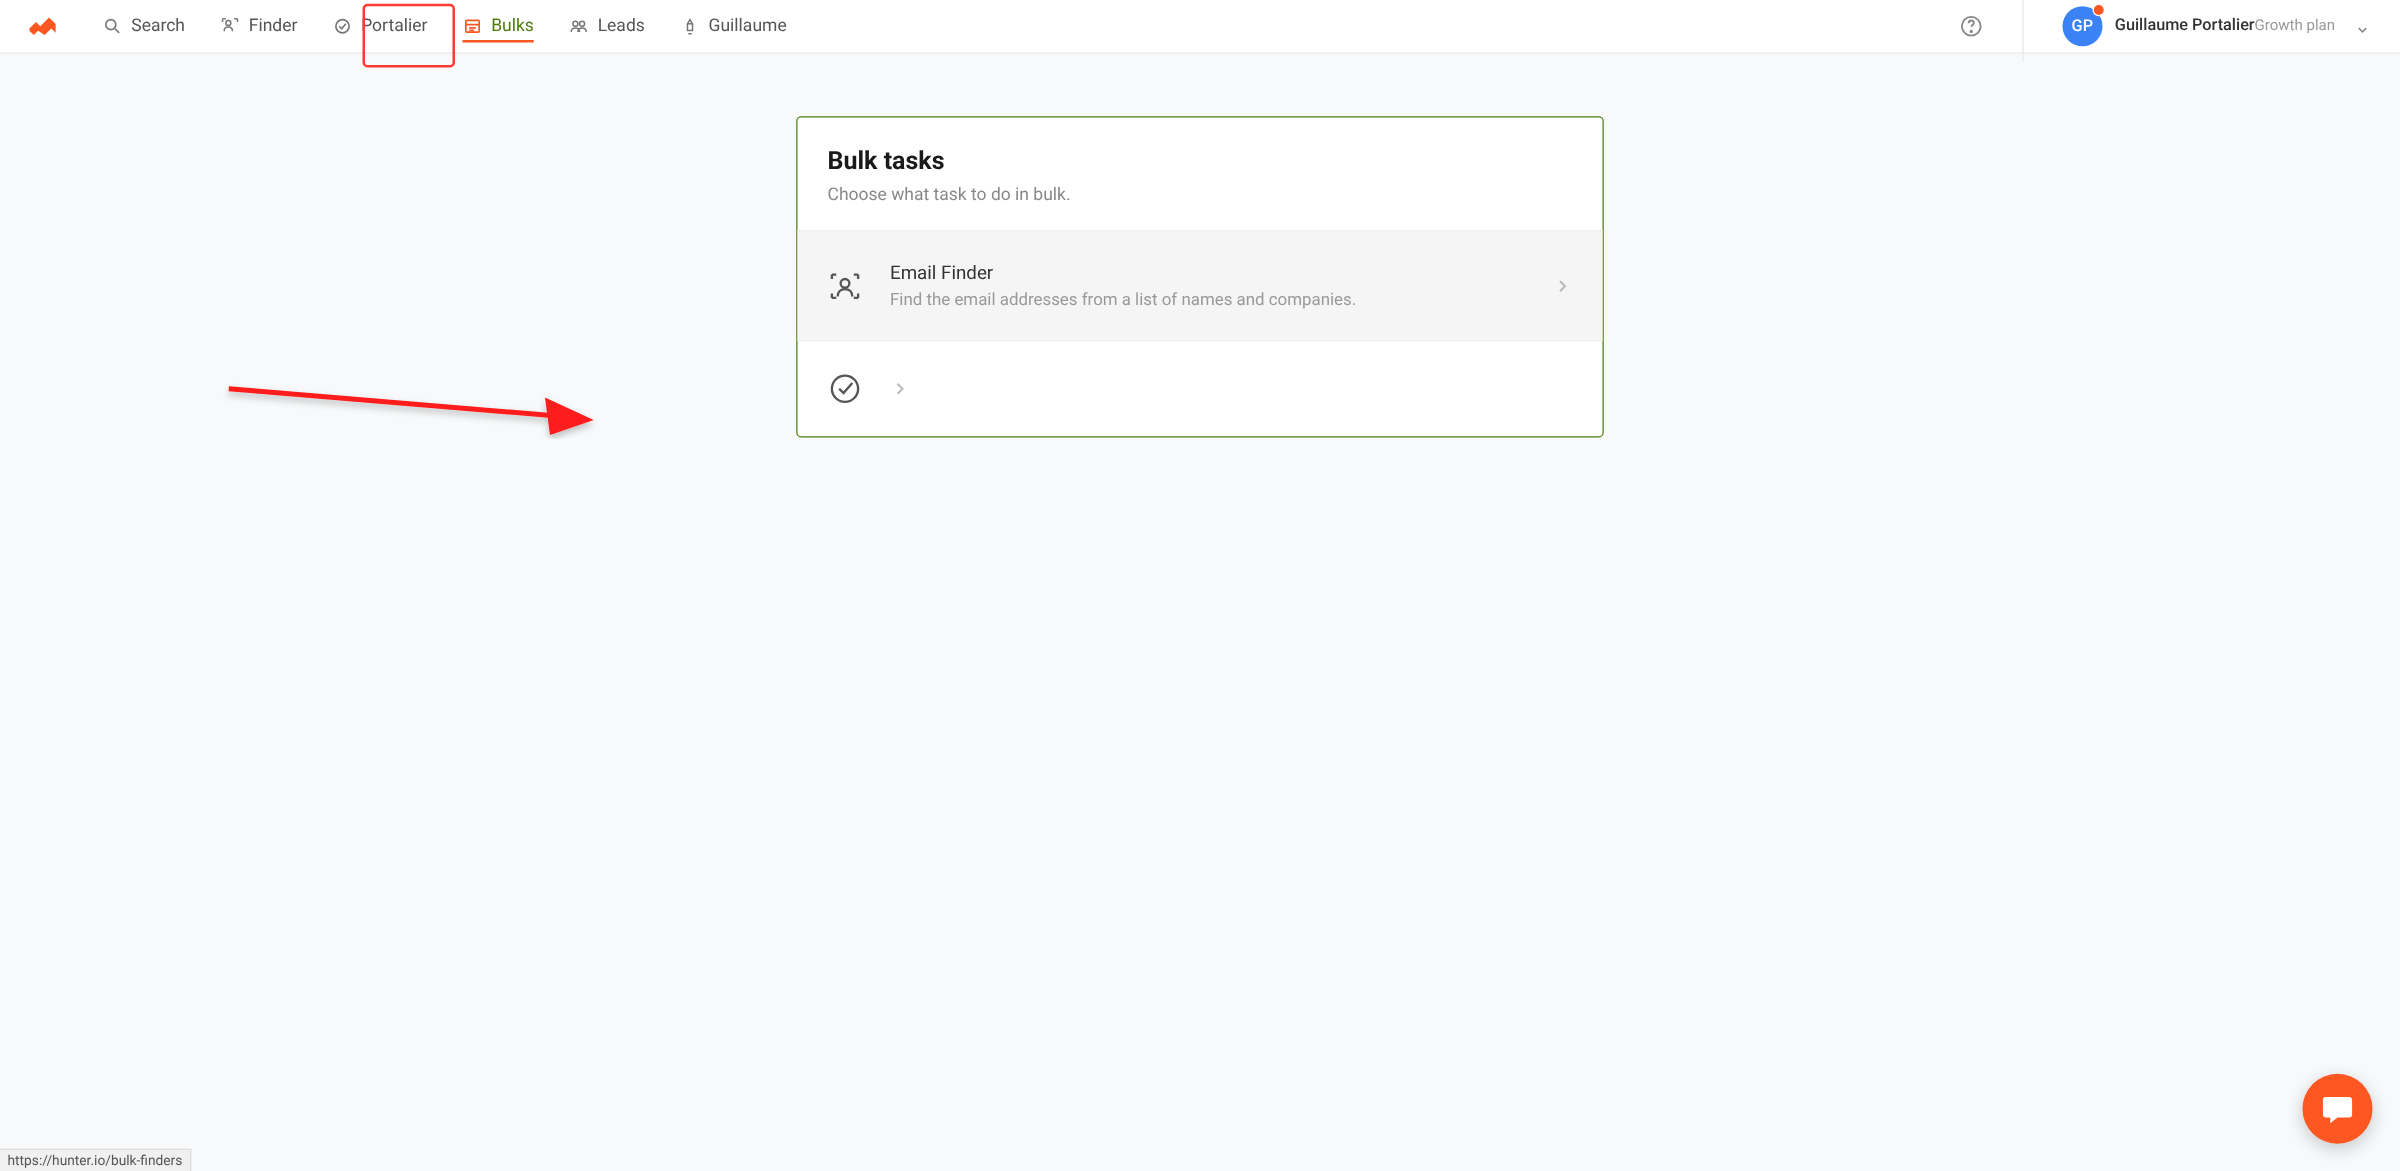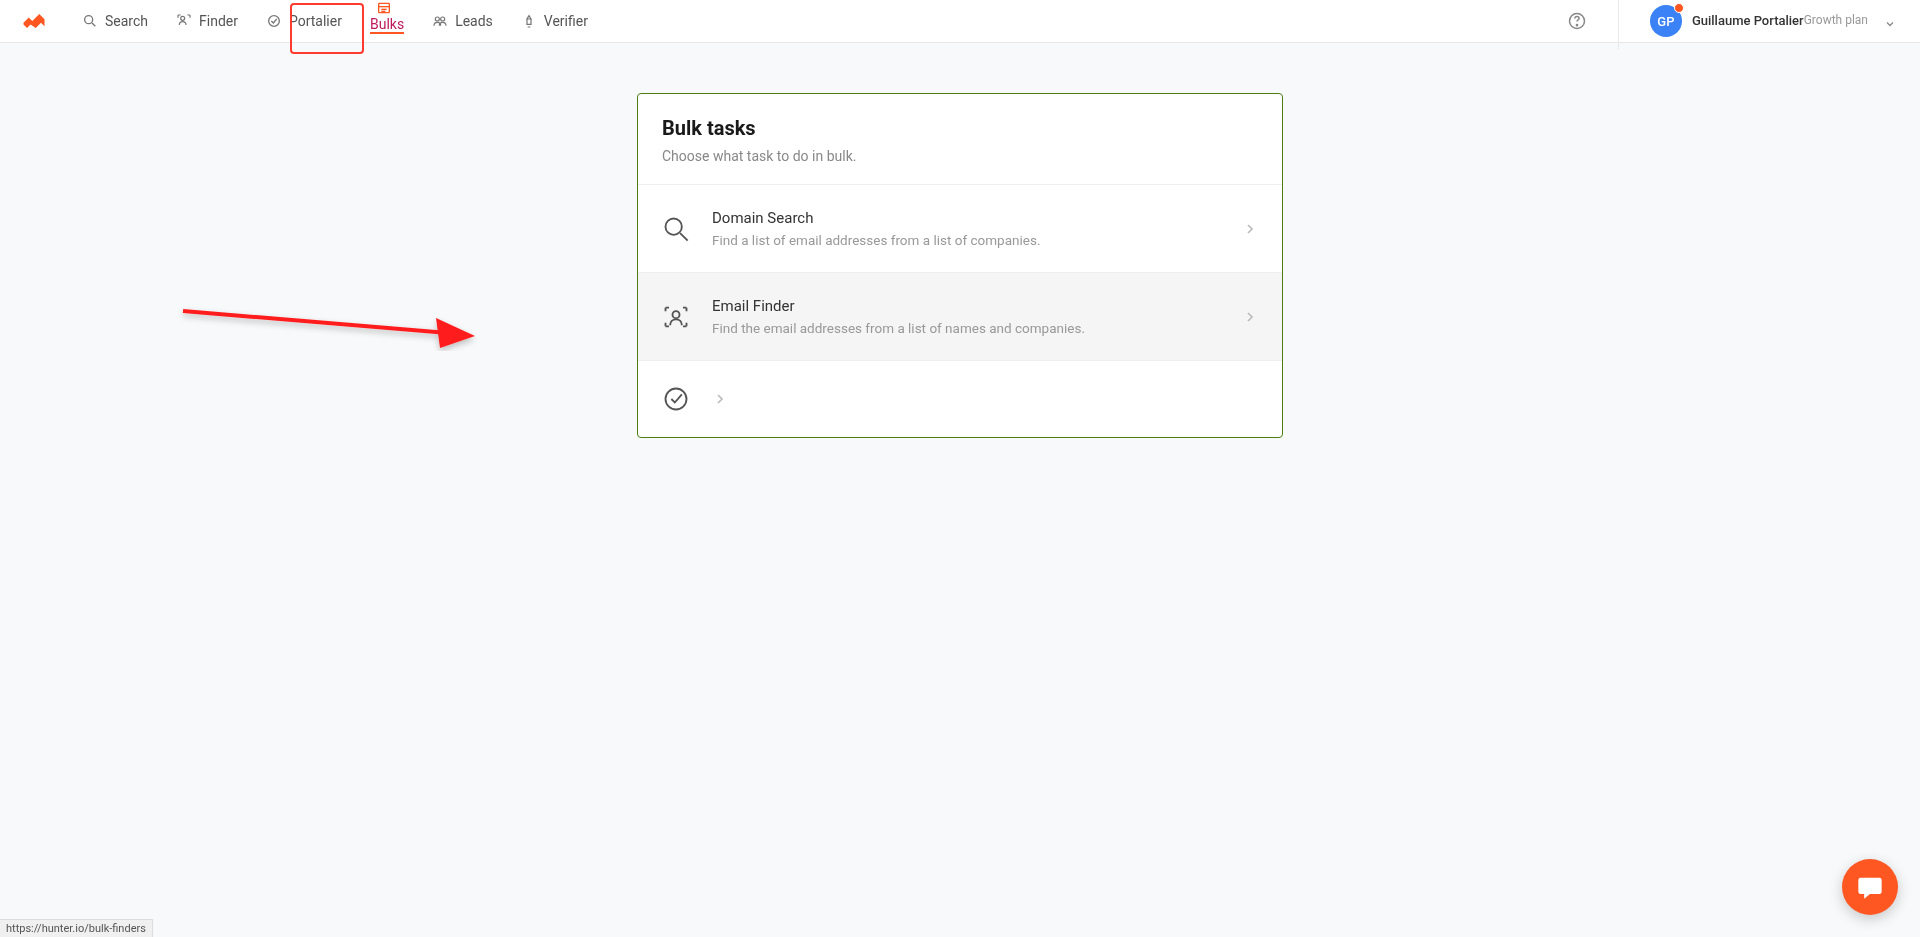--- a/index.html
+++ b/index.html
@@ -46,22 +46,21 @@
       cursor: pointer;
       position: relative;
     }
     .nav-item svg {
       width: 16px;
       height: 16px;
       margin-right: 7px;
       stroke: #777;
     }
     .nav-item.active {
-      color: #be185d;
-      flex-direction: column;
+      color: #4d7c0f;
     }
     .nav-item.active svg {
       stroke: #ff5722;
     }
     .nav-item.active::after {
       content: '';
       position: absolute;
       bottom: 8px;
       left: 14px;
       right: 14px;
@@ -285,21 +284,21 @@
           <circle cx="8" cy="9" r="3"></circle>
           <circle cx="16" cy="9" r="3"></circle>
           <path d="M3 19c0-3 2-5 5-5s5 2 5 5M11 19c0-3 2-5 5-5s5 2 5 5"></path>
         </svg>
       <span>Leads</span>
     </div>
     <div class="nav-item">
       <svg viewBox="0 0 24 24" fill="none" stroke="currentColor" stroke-width="1.8">
           <path d="M12 4l-3 5h6l-3-5zM9 9v8M15 9v8M8 17h8M10 21h4"></path>
         </svg>
-      <span>Verifier</span>
+      <span>Guillaume</span>
     </div>
   </div>
 
   <div class="nav-highlight" style="left:290px; top:3px; width:74px; height:51px;"></div>
 
   <div class="header-right">
     <span class="help-icon">
       <svg viewBox="0 0 24 24" fill="none" stroke="currentColor" stroke-width="1.8">
           <circle cx="12" cy="12" r="9"></circle>
           <path d="M9.5 9a2.5 2.5 0 115 0c0 1.5-2.5 2-2.5 3.5"></path>
@@ -325,37 +324,20 @@
   </div>
 </div>
 
 <div class="main">
   <div class="panel">
     <div class="panel-header">
       <div class="panel-title">Bulk tasks</div>
       <div class="panel-subtitle">Choose what task to do in bulk.</div>
     </div>
 
-    <div class="task-item">
-      <span class="task-icon">
-        <svg viewBox="0 0 24 24" fill="none" stroke="currentColor" stroke-width="1.6">
-            <circle cx="10" cy="10" r="7"></circle>
-            <line x1="15.5" y1="15.5" x2="22" y2="22"></line>
-          </svg>
-      </span>
-      <div class="task-body">
-        <div class="task-title">Domain Search</div>
-        <div class="task-desc">Find a list of email addresses from a list of companies.</div>
-      </div>
-      <span class="task-chevron">
-        <svg viewBox="0 0 24 24" fill="none" stroke="currentColor" stroke-width="2.5">
-            <path d="M9 6l6 6-6 6"></path>
-          </svg>
-      </span>
-    </div>
 
     <div class="task-item hover">
       <span class="task-icon">
         <svg viewBox="0 0 24 24" fill="none" stroke="currentColor" stroke-width="1.6">
             <path d="M3 4h3M3 4v3M21 4h-3M21 4v3M3 20h3M3 20v-3M21 20h-3M21 20v-3"></path>
             <circle cx="12" cy="10" r="3"></circle>
             <path d="M7 19c0-3 2-5 5-5s5 2 5 5"></path>
           </svg>
       </span>
       <div class="task-body">

